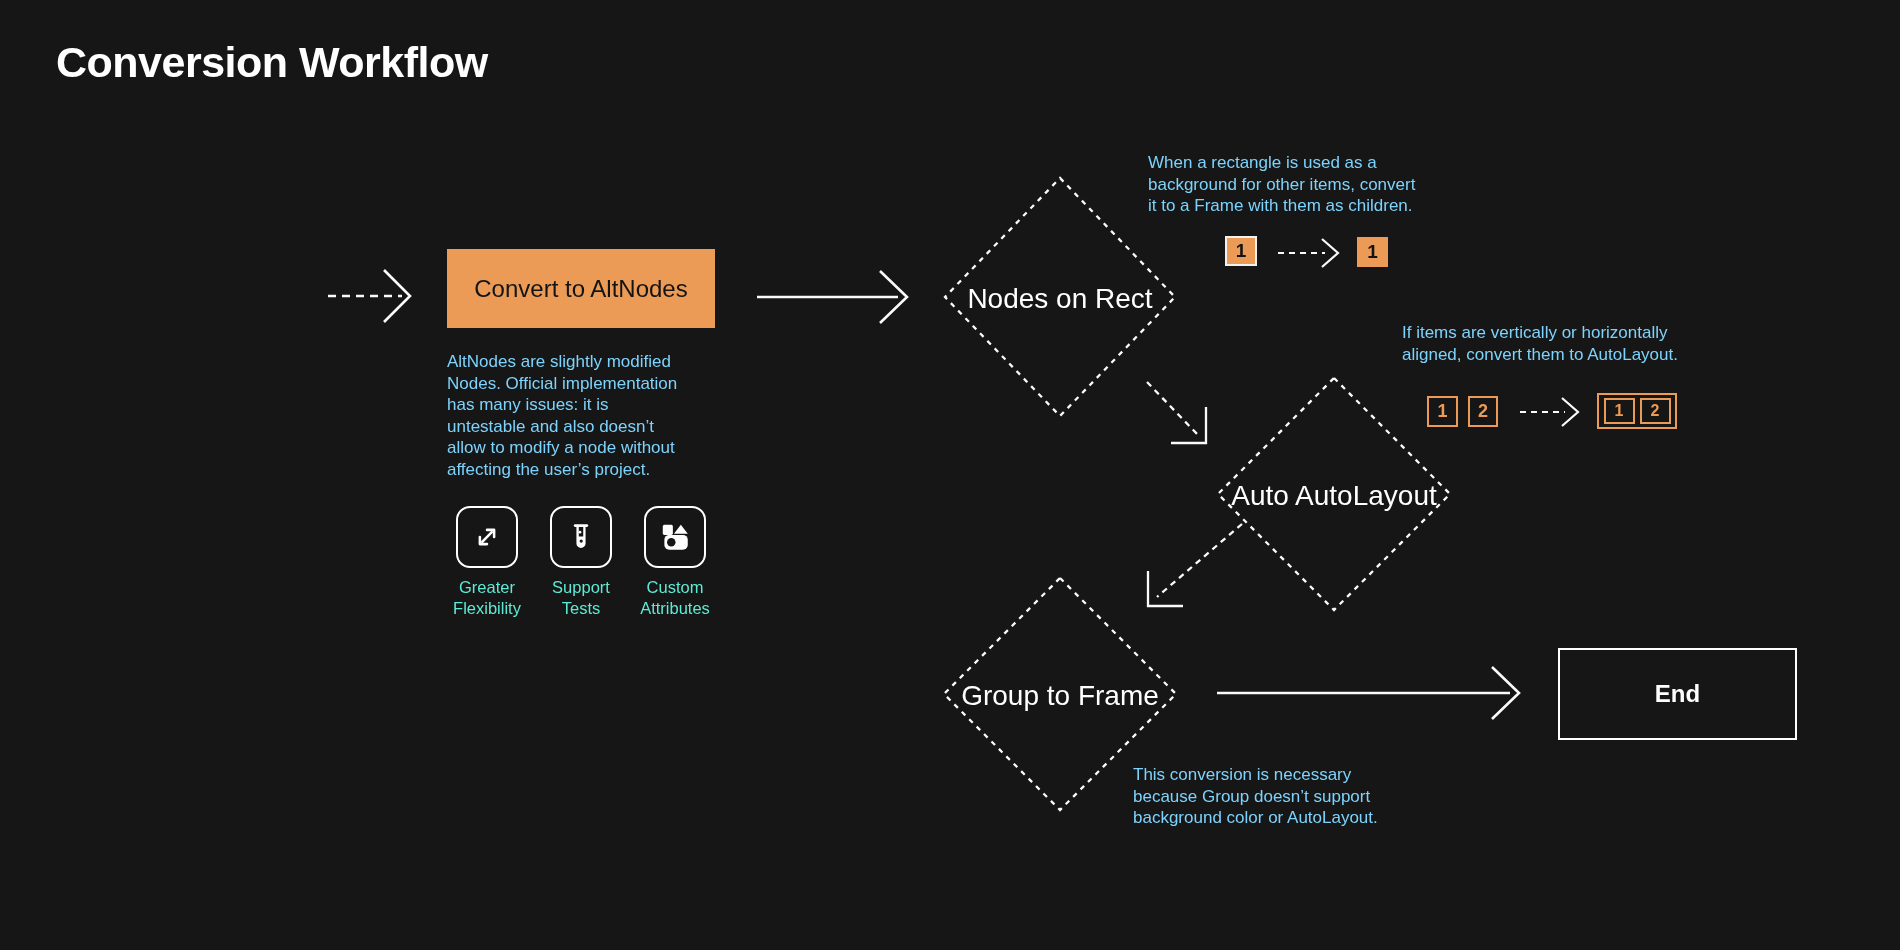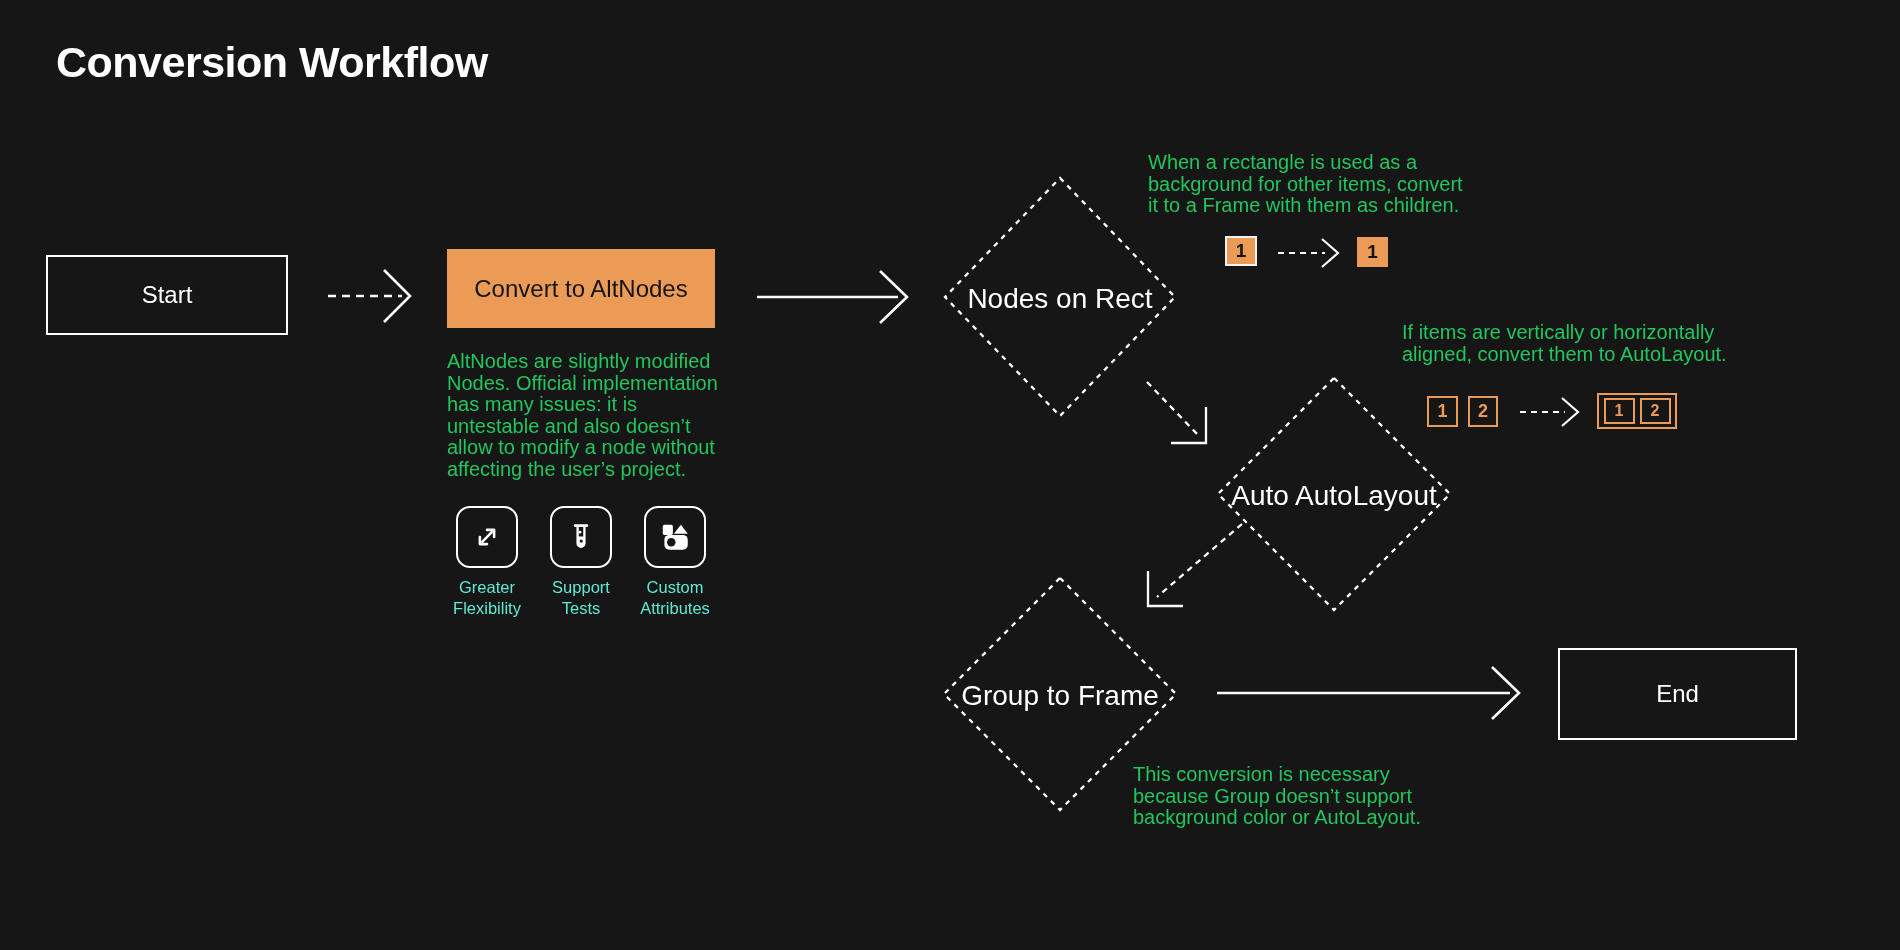--- a/index.html
+++ b/index.html
@@ -4,24 +4,24 @@
 <style>
   html,body{margin:0;padding:0;background:#161616;}
   body{width:1900px;height:950px;overflow:hidden;font-family:"Liberation Sans",sans-serif;color:#fff;}
   .canvas{position:relative;width:1900px;height:950px;background:#161616;}
   .layer{position:absolute;left:0;top:0;}
   .abs{position:absolute;box-sizing:border-box;}
   .title{left:56px;top:38px;font-size:43px;font-weight:700;letter-spacing:-0.5px;color:#fff;}
   .node-rect{border:2px solid #fff;display:flex;align-items:center;justify-content:center;
              font-size:24px;color:#fff;background:transparent;}
   .node-start{left:46px;top:255px;width:242px;height:80px;}
-  .node-end{left:1558px;top:648px;width:239px;height:92px;}
+  .node-end{left:1558px;top:648px;width:239px;height:92px;font-weight:bold;}
   .node-convert{left:447px;top:249px;width:268px;height:79px;background:#EC9B57;border:none;
                 color:#141414;font-weight:500;display:flex;align-items:center;justify-content:center;font-size:24px;}
-  .body-text{font-size:20px;line-height:21.5px;color:#22c55e;white-space:pre-line;}
+  .body-text{font-size:17px;line-height:21.5px;color:#7dd3fc;white-space:pre-line;}
   .convert-desc{left:447px;top:351px;width:300px;}
   .note-1{left:1148px;top:152px;}
   .note-2{left:1402px;top:322px;}
   .note-3{left:1133px;top:764px;}
   .diamond-label{width:240px;text-align:center;font-size:28px;color:#fff;}
   .dl-nodes-on-rect{left:940px;top:283px;}
   .dl-auto-autolayout{left:1214px;top:480px;}
   .dl-group-to-frame{left:940px;top:680px;}
   .features{left:440px;top:506px;display:flex;}
   .feature{width:94px;display:flex;flex-direction:column;align-items:center;}
@@ -84,23 +84,20 @@
     </g>
 
     <g stroke="#FAFAFA" fill="none" stroke-width="2.2">
       <line x1="1520" y1="412" x2="1565" y2="412" stroke-dasharray="6 5"></line>
       <polyline points="1562,398 1578,412 1562,426"></polyline>
     </g>
   </svg>
 
   <div class="abs title">Conversion Workflow</div>
 
-  <div class="abs node-rect node-start">
-    <span>Start</span>
-  </div>
 
   <div class="abs node-convert">
     <span>Convert to AltNodes</span>
   </div>
 
   <div class="abs body-text convert-desc">AltNodes are slightly modified
 Nodes. Official implementation
 has many issues: it is
 untestable and also doesn’t
 allow to modify a node without

